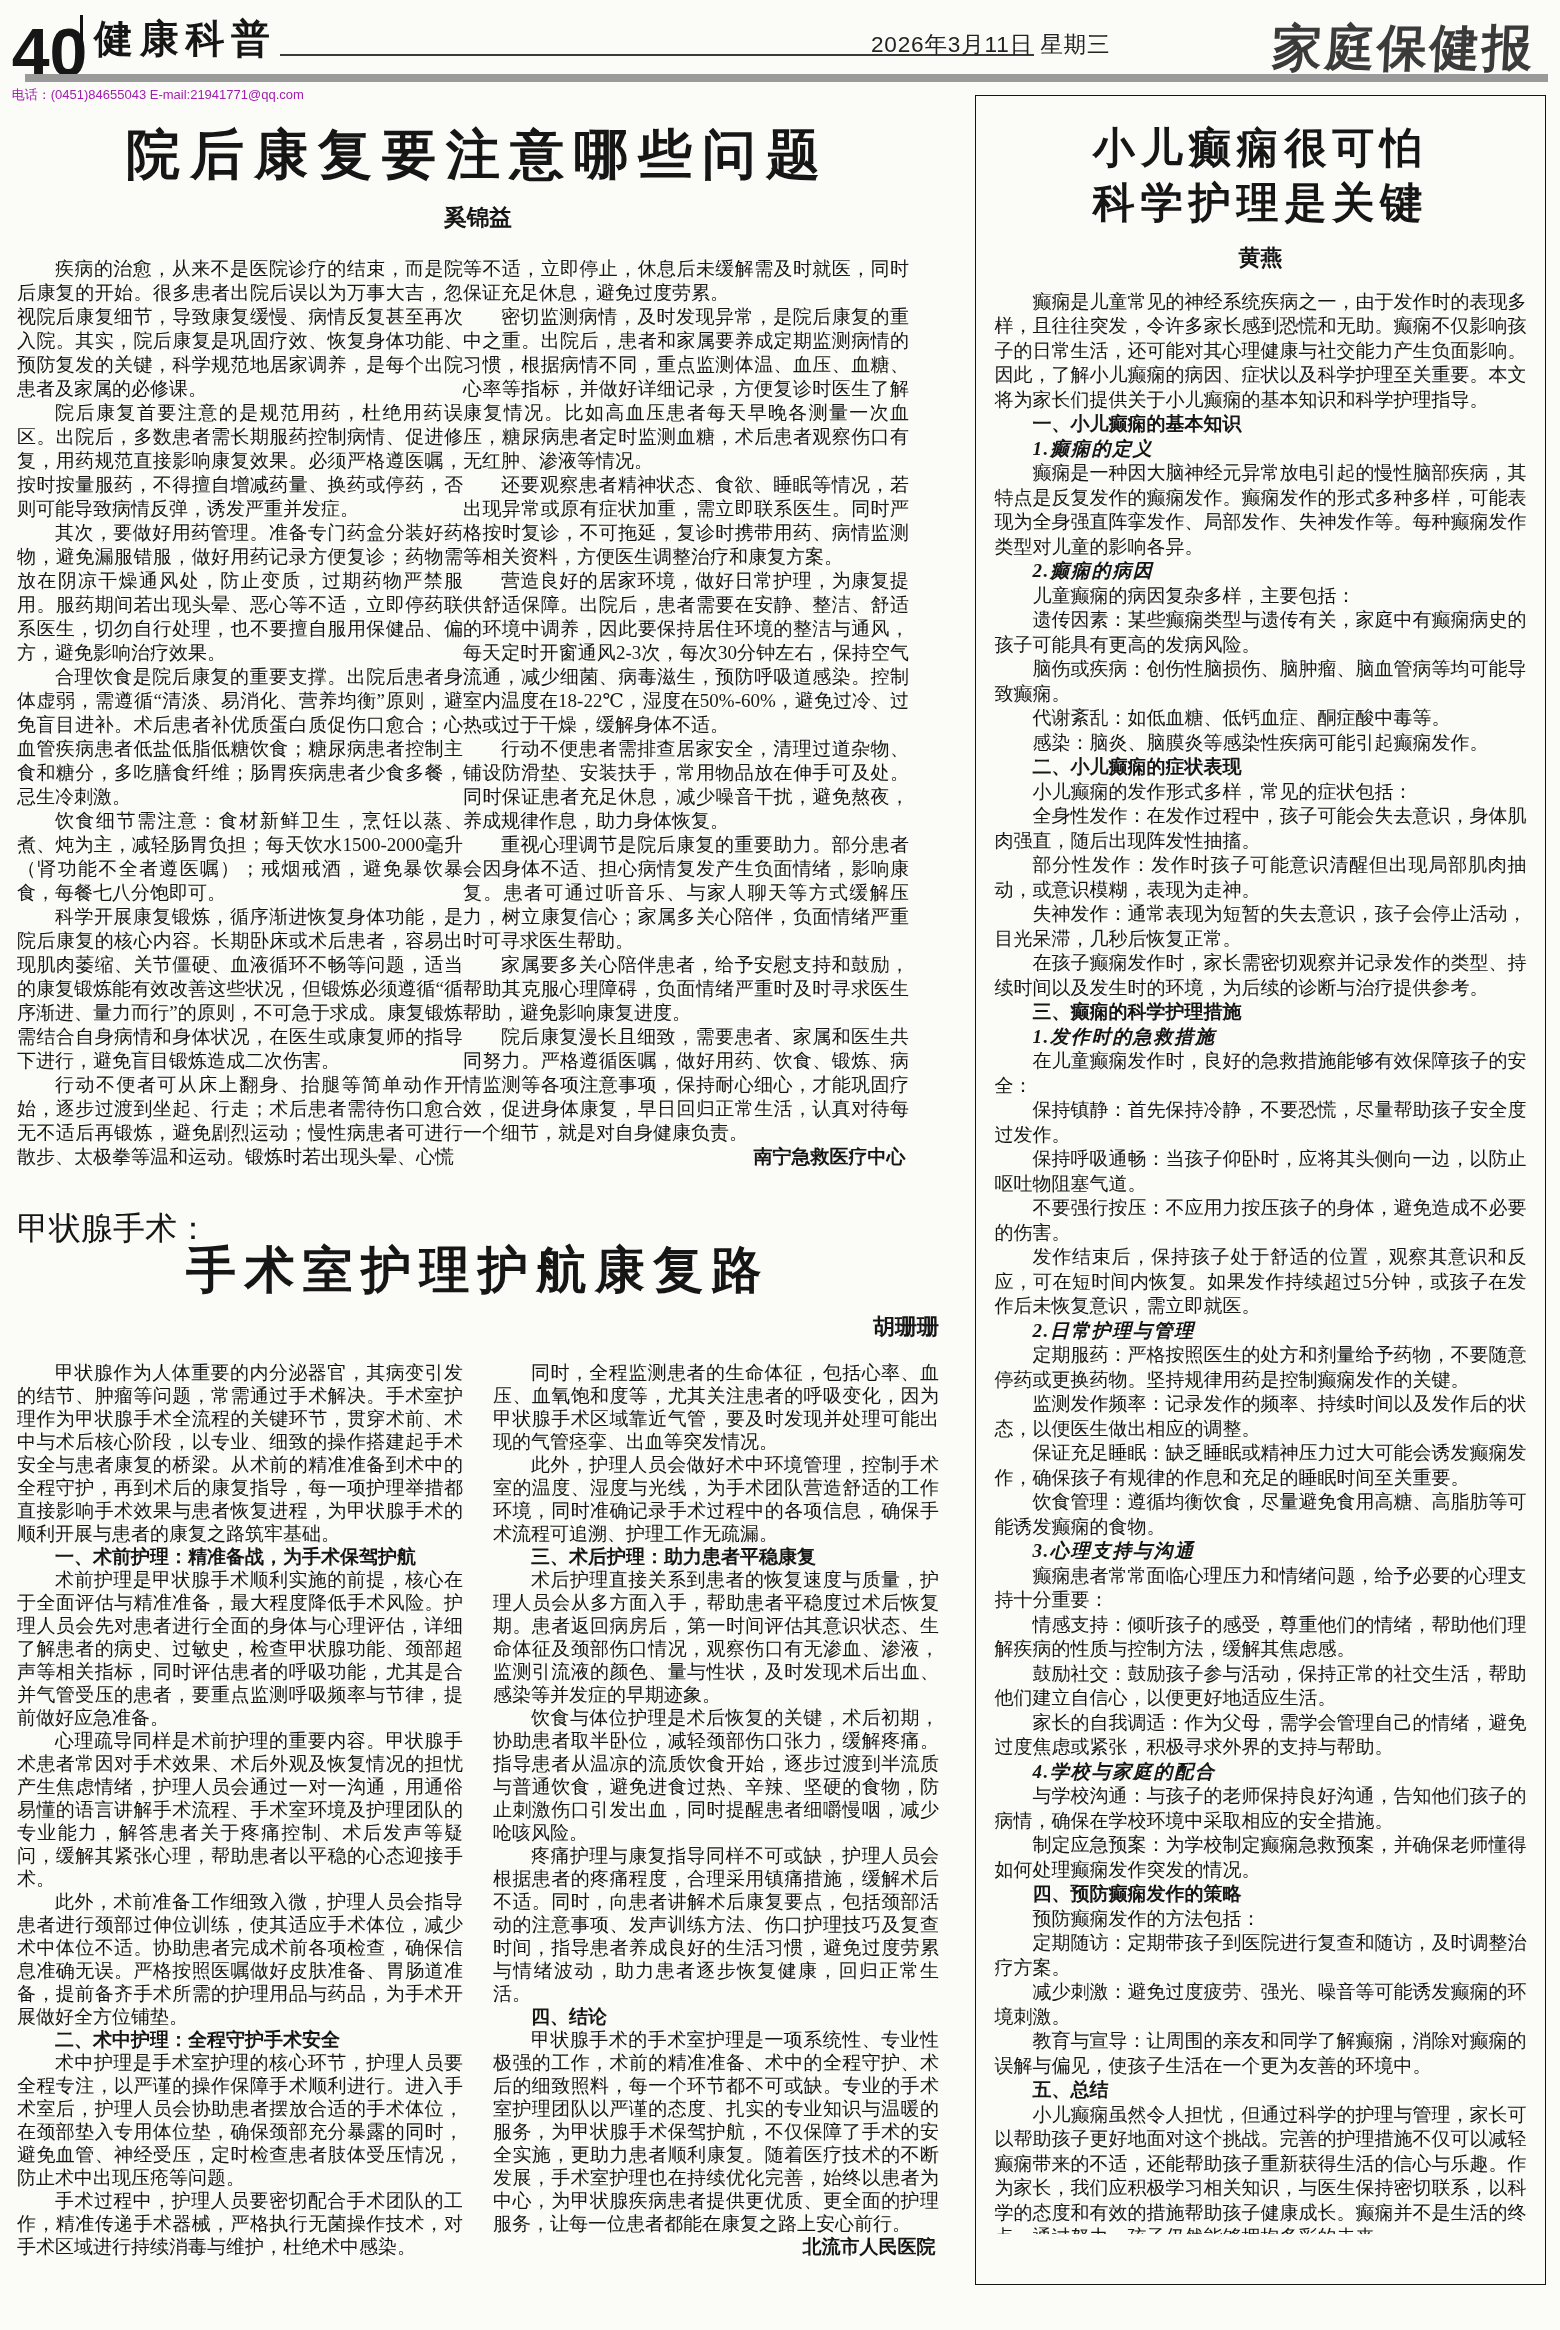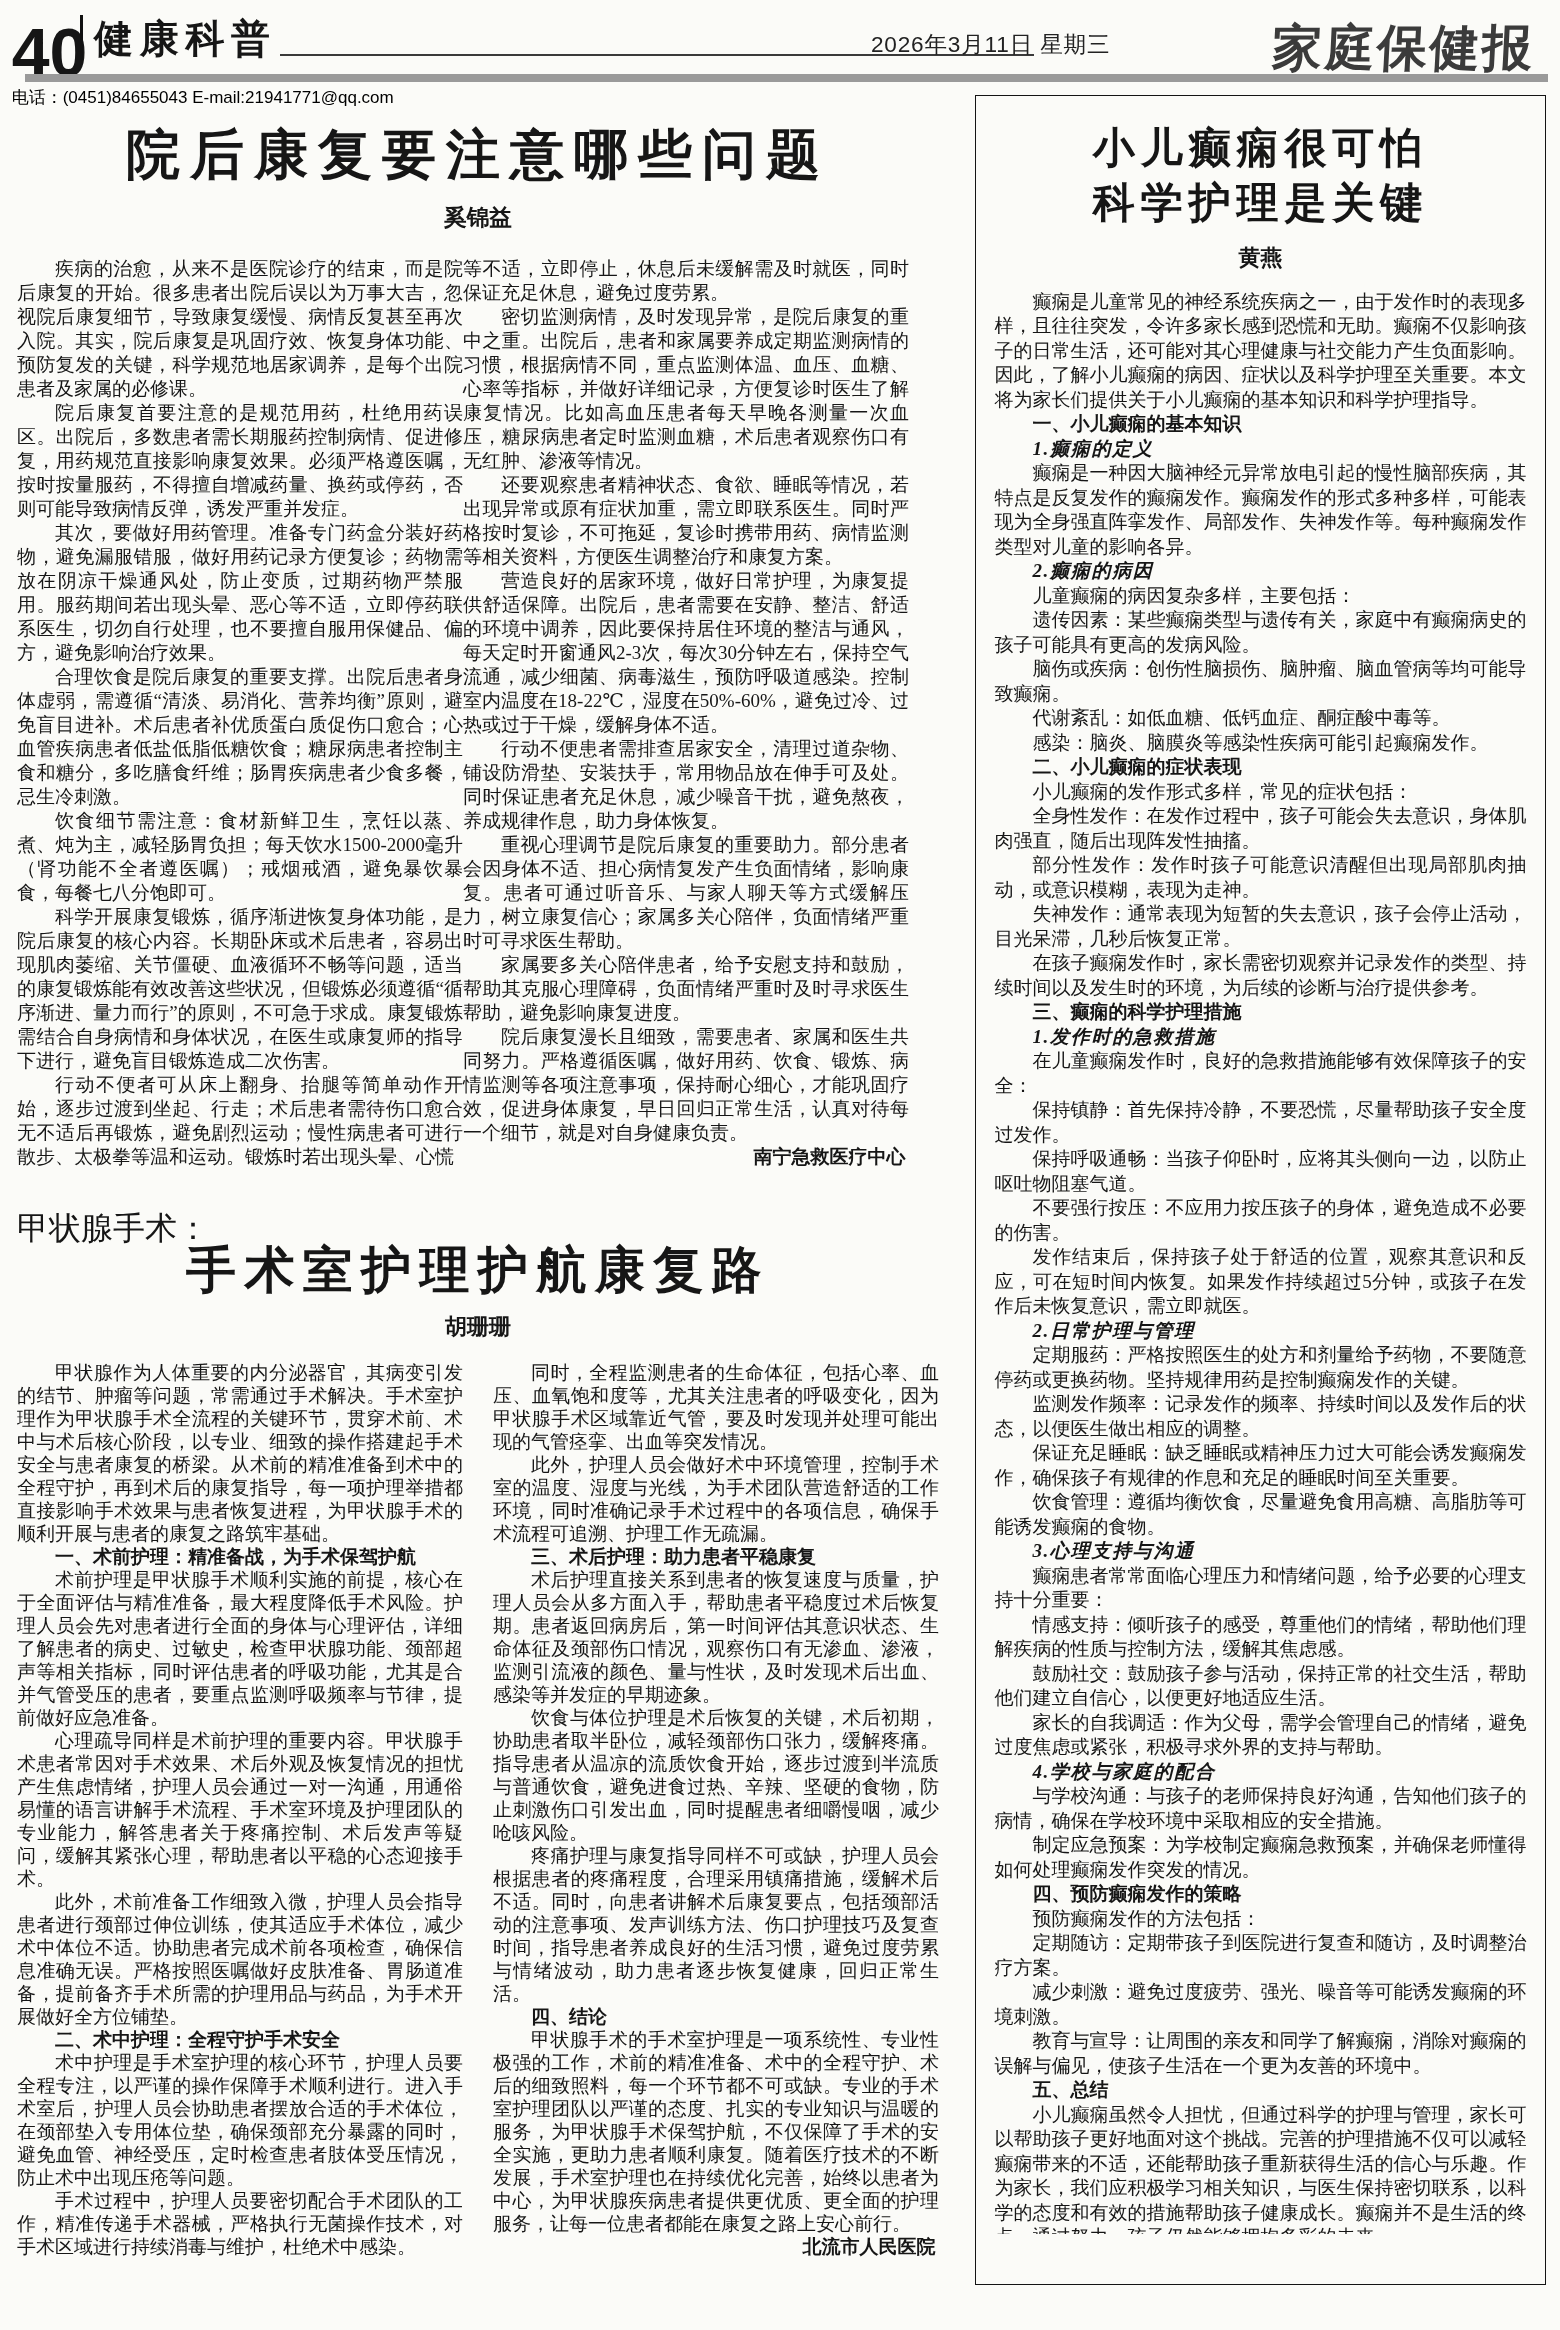--- a/index.html
+++ b/index.html
@@ -11,21 +11,21 @@
   .pgbar{position:absolute;left:80px;top:15px;width:2.5px;height:45px;background:#111;}
   .section{position:absolute;left:94px;top:17px;font-family:"Liberation Sans","DejaVu Sans",sans-serif;
            font-weight:700;font-size:39px;letter-spacing:6.7px;line-height:44px;}
   .hline{position:absolute;left:280px;top:54px;width:754px;height:1.7px;background:#3a3a3a;}
   .date{position:absolute;left:871px;top:28.5px;font-family:"Liberation Sans","DejaVu Sans",sans-serif;
         font-size:22.6px;color:#222;letter-spacing:0.8px;}
   .masthead{position:absolute;left:1272px;top:15px;font-weight:700;font-size:50px;letter-spacing:2.5px;
             color:#3b3b3b;transform:skewX(-3deg);}
   .graybar{position:absolute;left:25px;top:74px;width:1523px;height:7.5px;background:#9a9a9a;}
   .contact{position:absolute;left:11.7px;top:86px;font-family:"Liberation Sans","DejaVu Sans",sans-serif;
-           font-size:17px;color:#000000;}
+           font-size:13px;color:#a21caf;}
   
   .art-title{text-align:center;font-weight:700;}
   .byline{text-align:center;font-weight:700;}
   .cols{display:flex;overflow:hidden;}
   .col{text-align:justify;}
   .col p{margin:0;}
   .b-p{text-indent:2em;}
   .b-pc{text-indent:0;}
   .b-h{font-weight:700;text-indent:2em;font-family:"Liberation Sans","DejaVu Sans",sans-serif;}
   .b-sh{font-weight:700;font-style:italic;text-indent:2em;letter-spacing:1.7px;}
@@ -35,21 +35,21 @@
   .a1{position:absolute;left:17px;top:119px;width:922px;}
   .a1 .art-title{font-size:54px;letter-spacing:10px;}
   .a1 .byline{font-size:22.6px;margin-top:10px;}
   .a1 .cols{margin-top:23.5px;height:918px;font-size:19px;line-height:24px;}
   .a1 .col{width:446px;}
   
   .a3{position:absolute;left:17px;top:1202px;width:922px;}
   .a3 .kicker{position:absolute;left:0;top:5px;font-family:"Liberation Sans","DejaVu Sans",sans-serif;
               font-weight:400;font-size:32px;}
   .a3 .art-title{font-size:50px;letter-spacing:8.4px;margin-top:35px;}
-  .a3 .byline{font-size:22px;margin-top:8.4px;}
+  .a3 .byline{font-size:22px;margin-top:8.4px;text-align:right;}
   .a3 .cols{margin-top:18.4px;height:982px;gap:30px;font-size:19px;line-height:23px;}
   .a3 .col{width:446px;}
   
   .a2{position:absolute;left:975px;top:95px;width:571px;height:2190px;border:1.7px solid #141414;
       box-sizing:border-box;padding:25px 18.4px 13.4px;}
   .a2 .art-title{font-size:42px;letter-spacing:5.9px;line-height:55px;}
   .a2 .byline{font-size:22px;margin-top:11.7px;}
   .a2 .body{margin-top:17px;font-size:19px;line-height:24.5px;text-align:justify;overflow:hidden;height:1944px;}
   .a2 .body p{margin:0;}
 </style>

